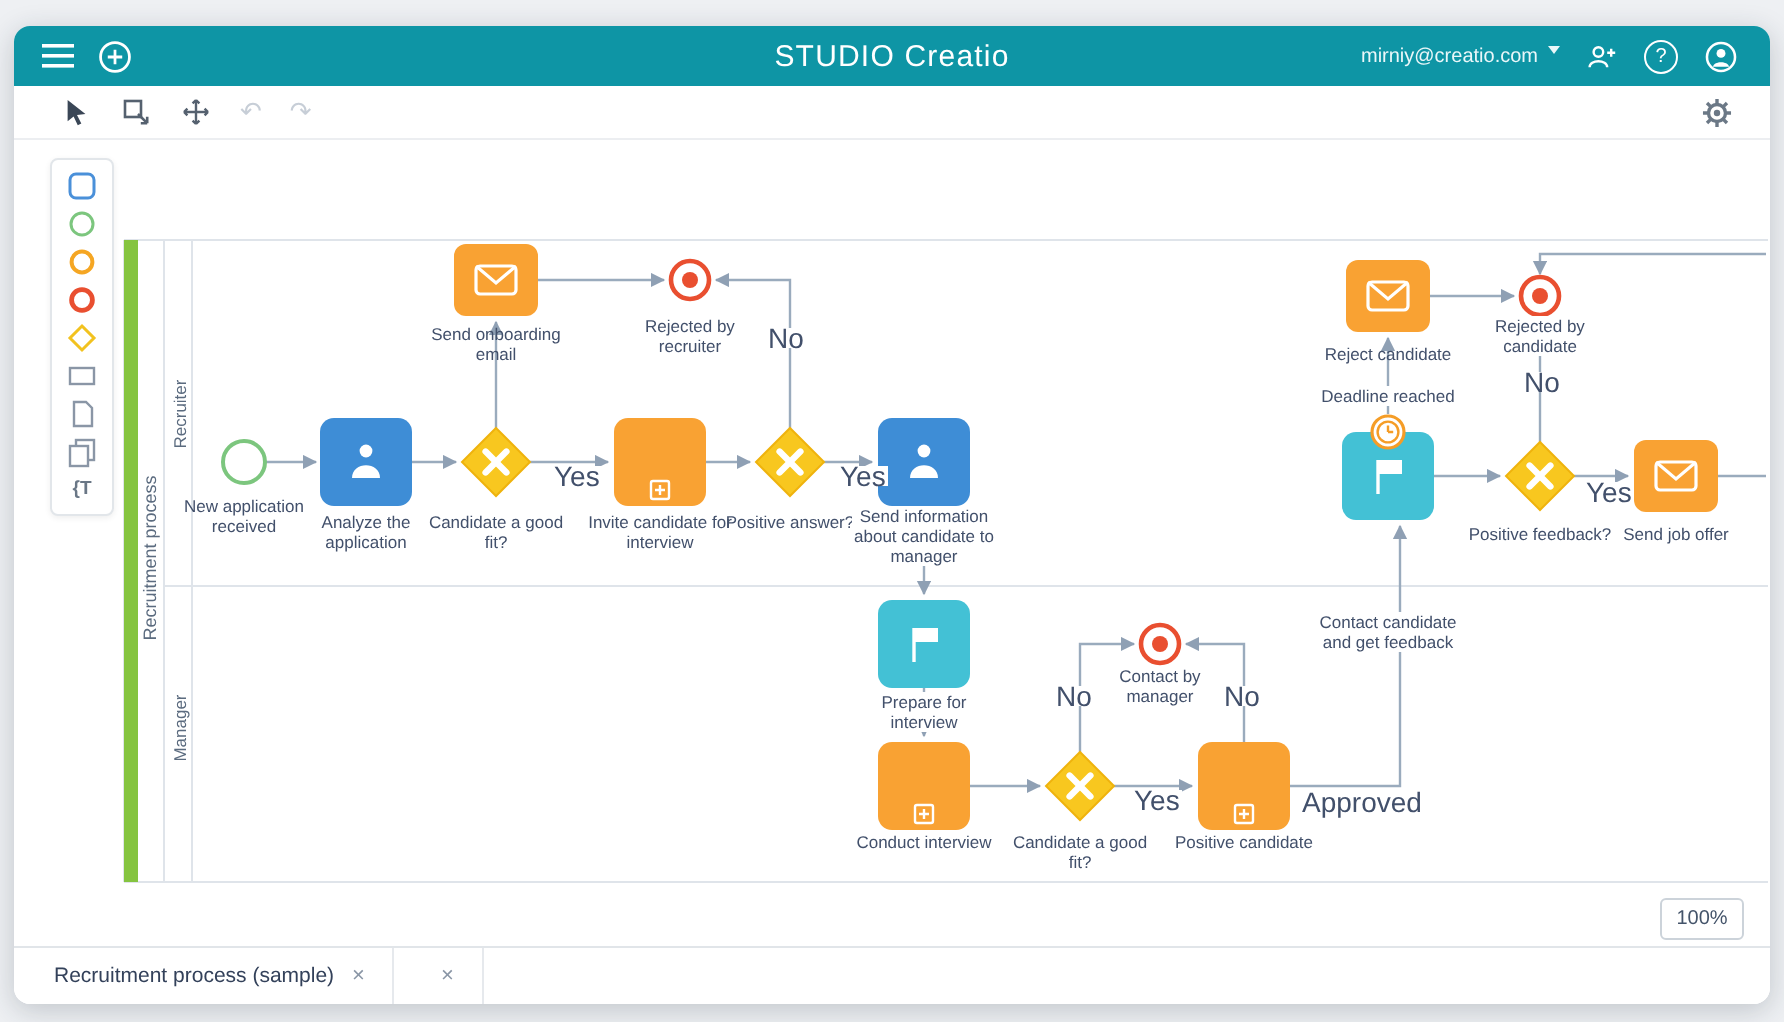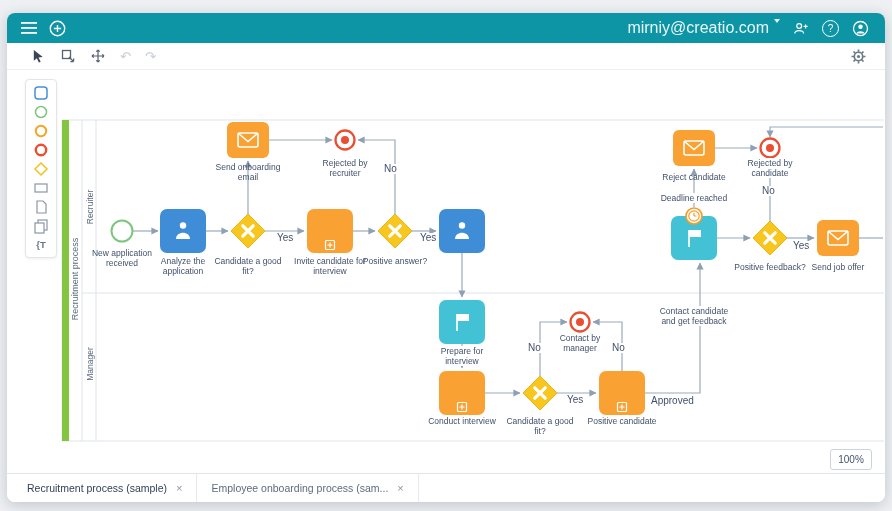--- a/index.html
+++ b/index.html
@@ -5,39 +5,39 @@
   html,body{margin:0;padding:0;background:#eef0f3;font-family:"Liberation Sans","DejaVu Sans",sans-serif;}
   .stage{position:relative;width:892px;height:511px;background:#eef0f3;overflow:hidden;}
   .window{position:absolute;left:7px;top:13px;width:878px;height:489px;background:#fff;border-radius:8px;
           box-shadow:0 3px 14px rgba(30,45,60,.22);}
   
   .header{position:absolute;left:7px;top:13px;width:878px;height:30px;background:#0e95a5;
           border-radius:8px 8px 0 0;display:flex;align-items:center;padding:0;box-sizing:border-box;}
   .h-left{display:flex;align-items:center;gap:12px;margin-left:14px;}
   .h-logo{position:absolute;left:50%;transform:translateX(-50%);color:#fff;font-size:15px;letter-spacing:.6px;}
   .h-right{margin-left:auto;display:flex;align-items:center;gap:13px;margin-right:16px;}
-  .account{display:flex;align-items:flex-start;gap:5px;color:#eaf7f9;font-size:16px;cursor:pointer;}
+  .account{display:flex;align-items:flex-start;gap:5px;color:#eaf7f9;font-size:10px;cursor:pointer;}
   .caret{width:0;height:0;border-left:3.5px solid transparent;border-right:3.5px solid transparent;border-top:4px solid #eaf7f9;}
   .help-badge{width:15px;height:15px;border:1.2px solid #fff;border-radius:50%;color:#fff;font-size:10px;
               display:flex;align-items:center;justify-content:center;cursor:pointer;}
   
   .toolbar{position:absolute;left:7px;top:43px;width:878px;height:27px;background:#fff;display:flex;align-items:center;
            border-bottom:1px solid #eceef1;box-sizing:border-box;padding:0 18px 0 24px;}
   .tb-group{display:flex;align-items:center;gap:14px;}
   .tb-undo{font-size:13px;color:#c7ced7;line-height:1;cursor:pointer;font-family:"DejaVu Sans",sans-serif;}
   .tb-gear{margin-left:auto;cursor:pointer;}
   
   .palette{position:absolute;left:25px;top:79px;width:30px;background:#fff;border:1px solid #e2e6ea;border-radius:4px;
            box-shadow:0 1px 3px rgba(0,0,0,.07);display:flex;flex-direction:column;align-items:center;padding:3px 0;}
   .pal-item{width:28px;height:19px;display:flex;align-items:center;justify-content:center;cursor:pointer;}
   .pal-text{font-size:9.5px;color:#6a7786;font-weight:bold;}
   
   .lbl{position:absolute;font-size:8.5px;line-height:10px;color:#42506b;text-align:center;}
   .bg{background:#fff;}
-  .edge-lbl{position:absolute;font-size:10px;line-height:10px;color:#42506b;background:#fff;padding:0 1px;}
+  .edge-lbl{position:absolute;font-size:14px;line-height:10px;color:#42506b;background:#fff;padding:0 1px;}
   .rot{position:absolute;font-size:9px;color:#5b6b7f;text-align:center;transform:rotate(-90deg);}
   
   .zoom{position:absolute;left:830px;top:449px;width:40px;height:19px;border:1px solid #ccd3da;border-radius:3px;
         background:#fff;font-size:10px;color:#44546a;display:flex;align-items:center;justify-content:center;cursor:pointer;}
   .tabbar{position:absolute;left:7px;top:473px;width:878px;height:29px;background:#fff;border-top:1px solid #e1e5e9;
           border-radius:0 0 8px 8px;display:flex;align-items:stretch;box-sizing:border-box;}
   .tab{display:flex;align-items:center;padding:0 14px;font-size:10.5px;border-right:1px solid #e6e9ed;cursor:pointer;}
   .tab .tab-label{color:#33415a;}
   .tab.inactive .tab-label{color:#5e6c7e;}
   .tab-close{margin-left:9px;color:#8a96a6;font-size:11px;cursor:pointer;}
@@ -54,20 +54,21 @@
       <svg width="16" height="14" viewBox="0 0 16 14">
         <rect x="0" y="1" width="16" height="1.8" fill="#fff"></rect>
           <rect x="0" y="6" width="16" height="1.8" fill="#fff"></rect>
           <rect x="0" y="11" width="16" height="1.8" fill="#fff"></rect>
       </svg>
       <svg width="17" height="17" viewBox="0 0 16 16">
         <circle cx="8" cy="8" r="6.8" fill="none" stroke="#fff" stroke-width="1.3"></circle>
         <path d="M8,4.6 V11.4 M4.6,8 H11.4" stroke="#fff" stroke-width="1.3"></path>
       </svg>
     </div>
+    <div class="h-logo">STUDIO Creatio</div>
     <div class="h-right">
       <div class="account">
         <span>mirniy@creatio.com</span>
         <span class="caret"></span>
       </div>
       <svg width="16" height="15" viewBox="0 0 16 15">
         <circle cx="6.2" cy="5" r="2.4" fill="none" stroke="#fff" stroke-width="1.2"></circle>
         <path d="M1.8,12.6 C1.8,8.6 10.6,8.6 10.6,12.6" fill="none" stroke="#fff" stroke-width="1.2"></path>
         <path d="M12.6,3.4 V7.4 M10.6,5.4 H14.6" stroke="#fff" stroke-width="1.2"></path>
       </svg>
@@ -301,20 +302,21 @@
 
   <div class="rot" style="left:5px;top:274px;width:140px;">Recruitment process</div>
   <div class="rot" style="left:55px;top:202px;width:70px;font-size:8.5px;">Recruiter</div>
   <div class="rot" style="left:55px;top:359px;width:70px;font-size:8.5px;">Manager</div>
 
   <div class="lbl" style="left:88px;top:248px;width:68px;">New application received</div>
   <div class="lbl" style="left:149px;top:256px;width:68px;">Analyze the application</div>
   <div class="lbl" style="left:214px;top:256px;width:68px;">Candidate a good fit?</div>
   <div class="lbl" style="left:294px;top:256px;width:72px;">Invite candidate for interview</div>
   <div class="lbl" style="left:355px;top:256px;width:80px;">Positive answer?</div>
+  <div class="lbl bg" style="left:426px;top:253px;width:72px;">Send information about candidate to manager</div>
   <div class="lbl" style="left:214px;top:162px;width:68px;">Send onboarding email</div>
   <div class="lbl" style="left:311px;top:158px;width:68px;">Rejected by recruiter</div>
   <div class="lbl" style="left:652px;top:172px;width:84px;">Reject candidate</div>
   <div class="lbl bg" style="left:736px;top:158px;width:68px;">Rejected by candidate</div>
   <div class="lbl bg" style="left:652px;top:193px;width:84px;">Deadline reached</div>
   <div class="lbl bg" style="left:656px;top:262px;width:76px;margin-top:44px;">Contact candidate and get feedback</div>
   <div class="lbl" style="left:732px;top:262px;width:76px;">Positive feedback?</div>
   <div class="lbl" style="left:802px;top:262px;width:72px;">Send job offer</div>
   <div class="lbl bg" style="left:428px;top:346px;width:68px;">Prepare for interview</div>
   <div class="lbl" style="left:420px;top:416px;width:84px;">Conduct interview</div>
@@ -335,17 +337,16 @@
   <div class="zoom">
     <span>100%</span>
   </div>
 
   <div class="tabbar">
     <div class="tab" style="margin-left:6px;">
       <span class="tab-label">Recruitment process (sample)</span>
       <span class="tab-close">×</span>
     </div>
     <div class="tab inactive">
-      <span class="tab-label">Employee onboarding process (sam...</span>
       <span class="tab-close">×</span>
     </div>
   </div>
 </div>
 
 </body></html>

